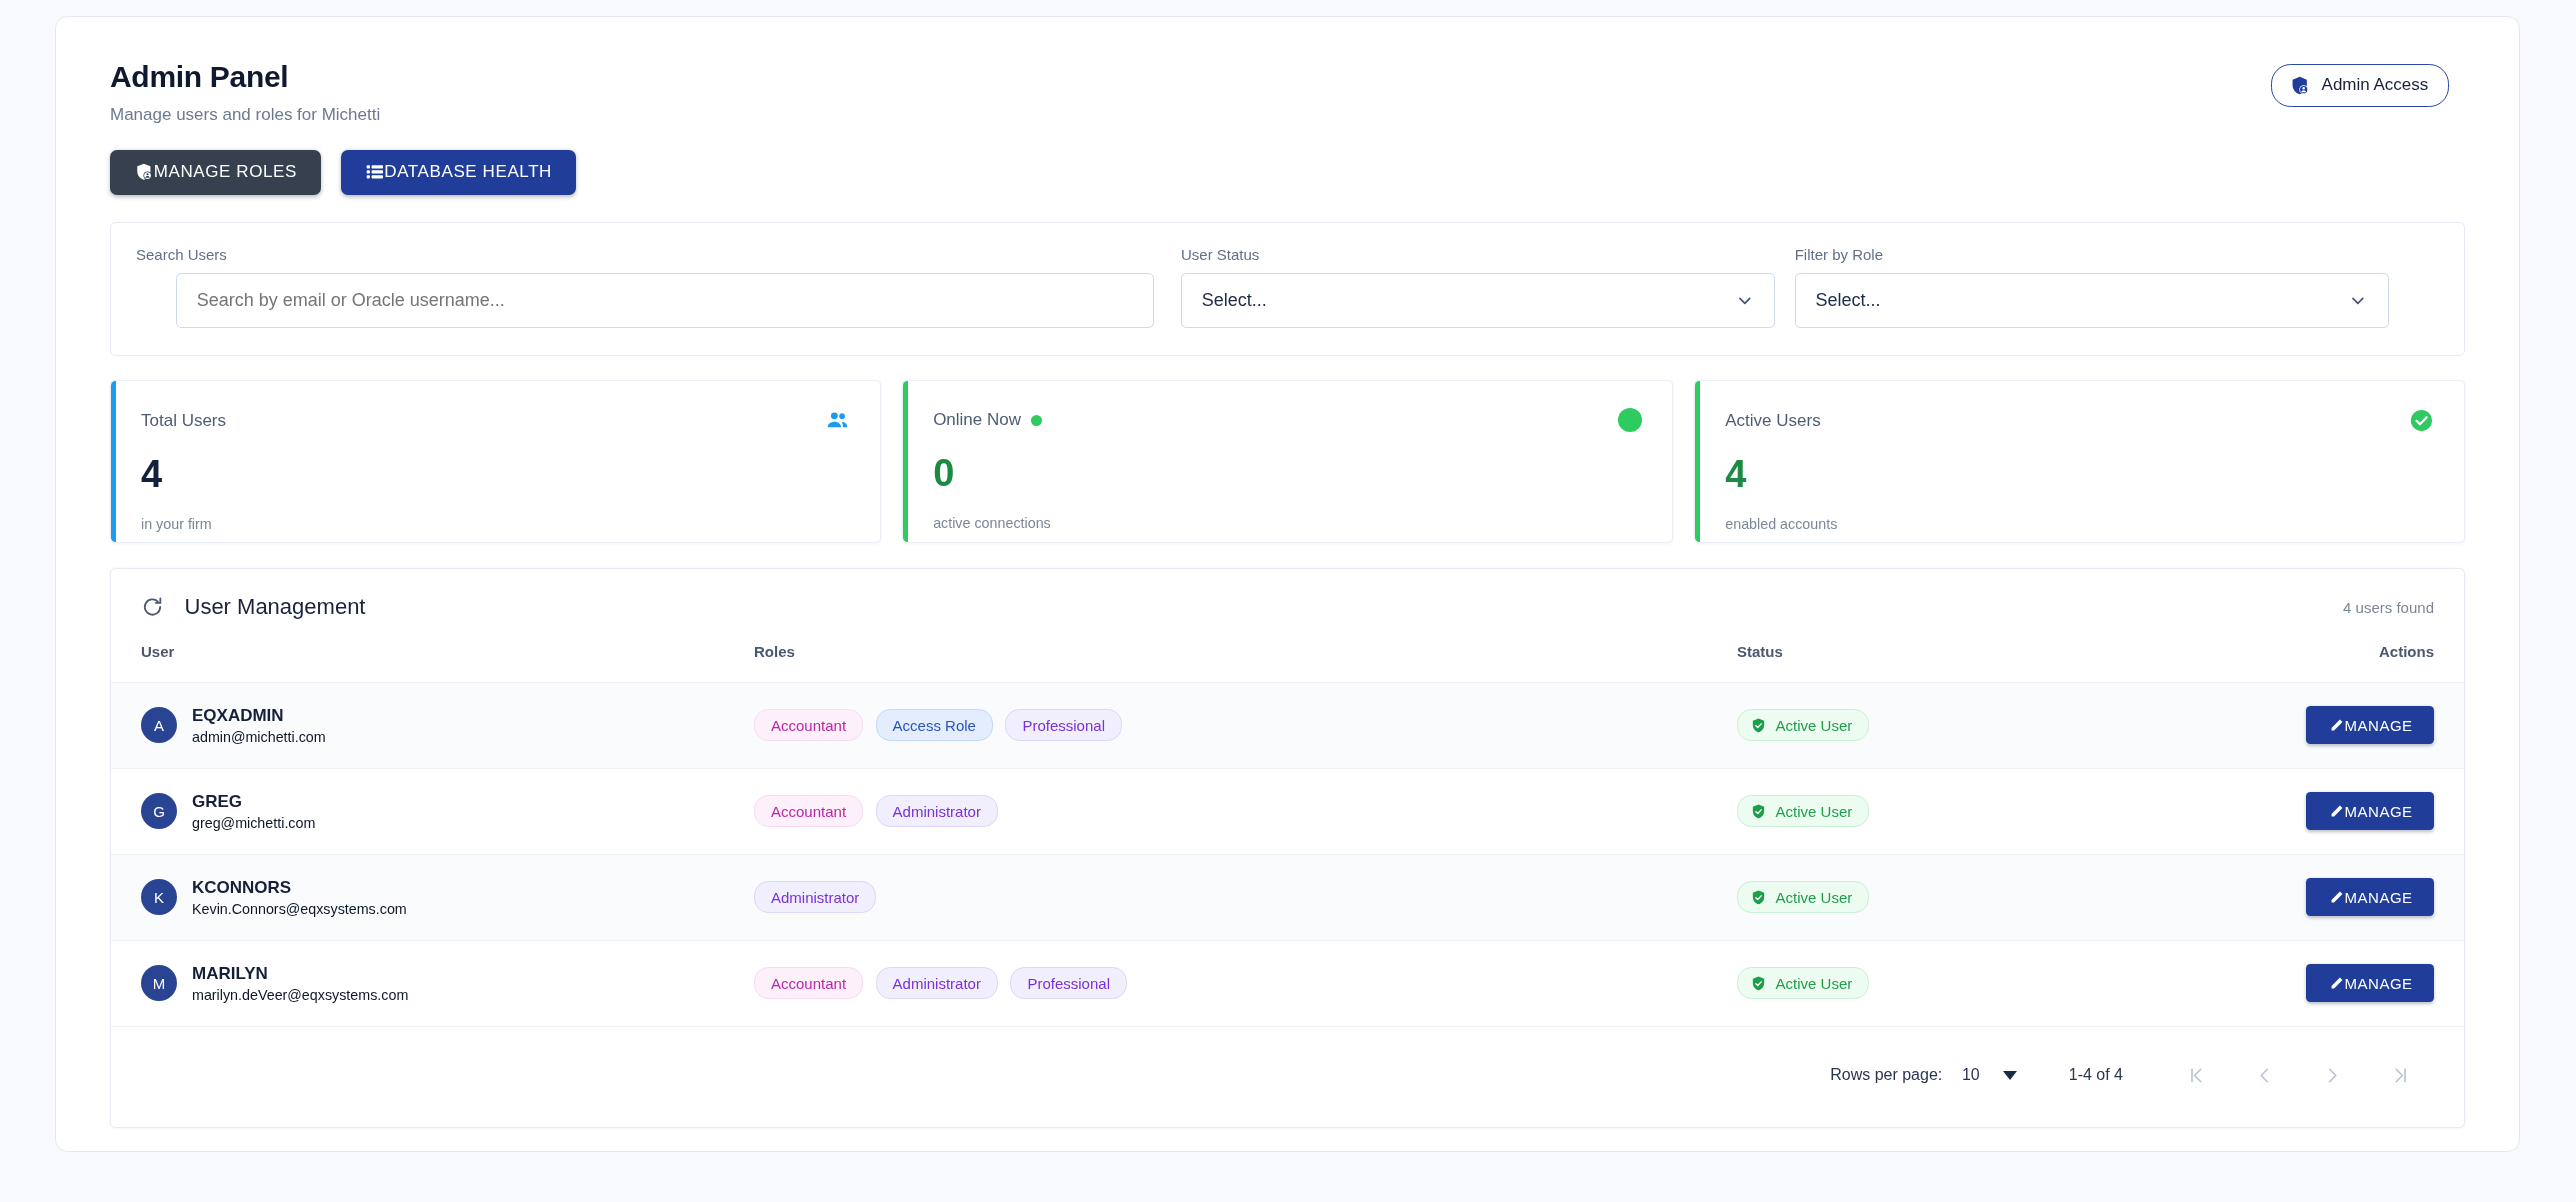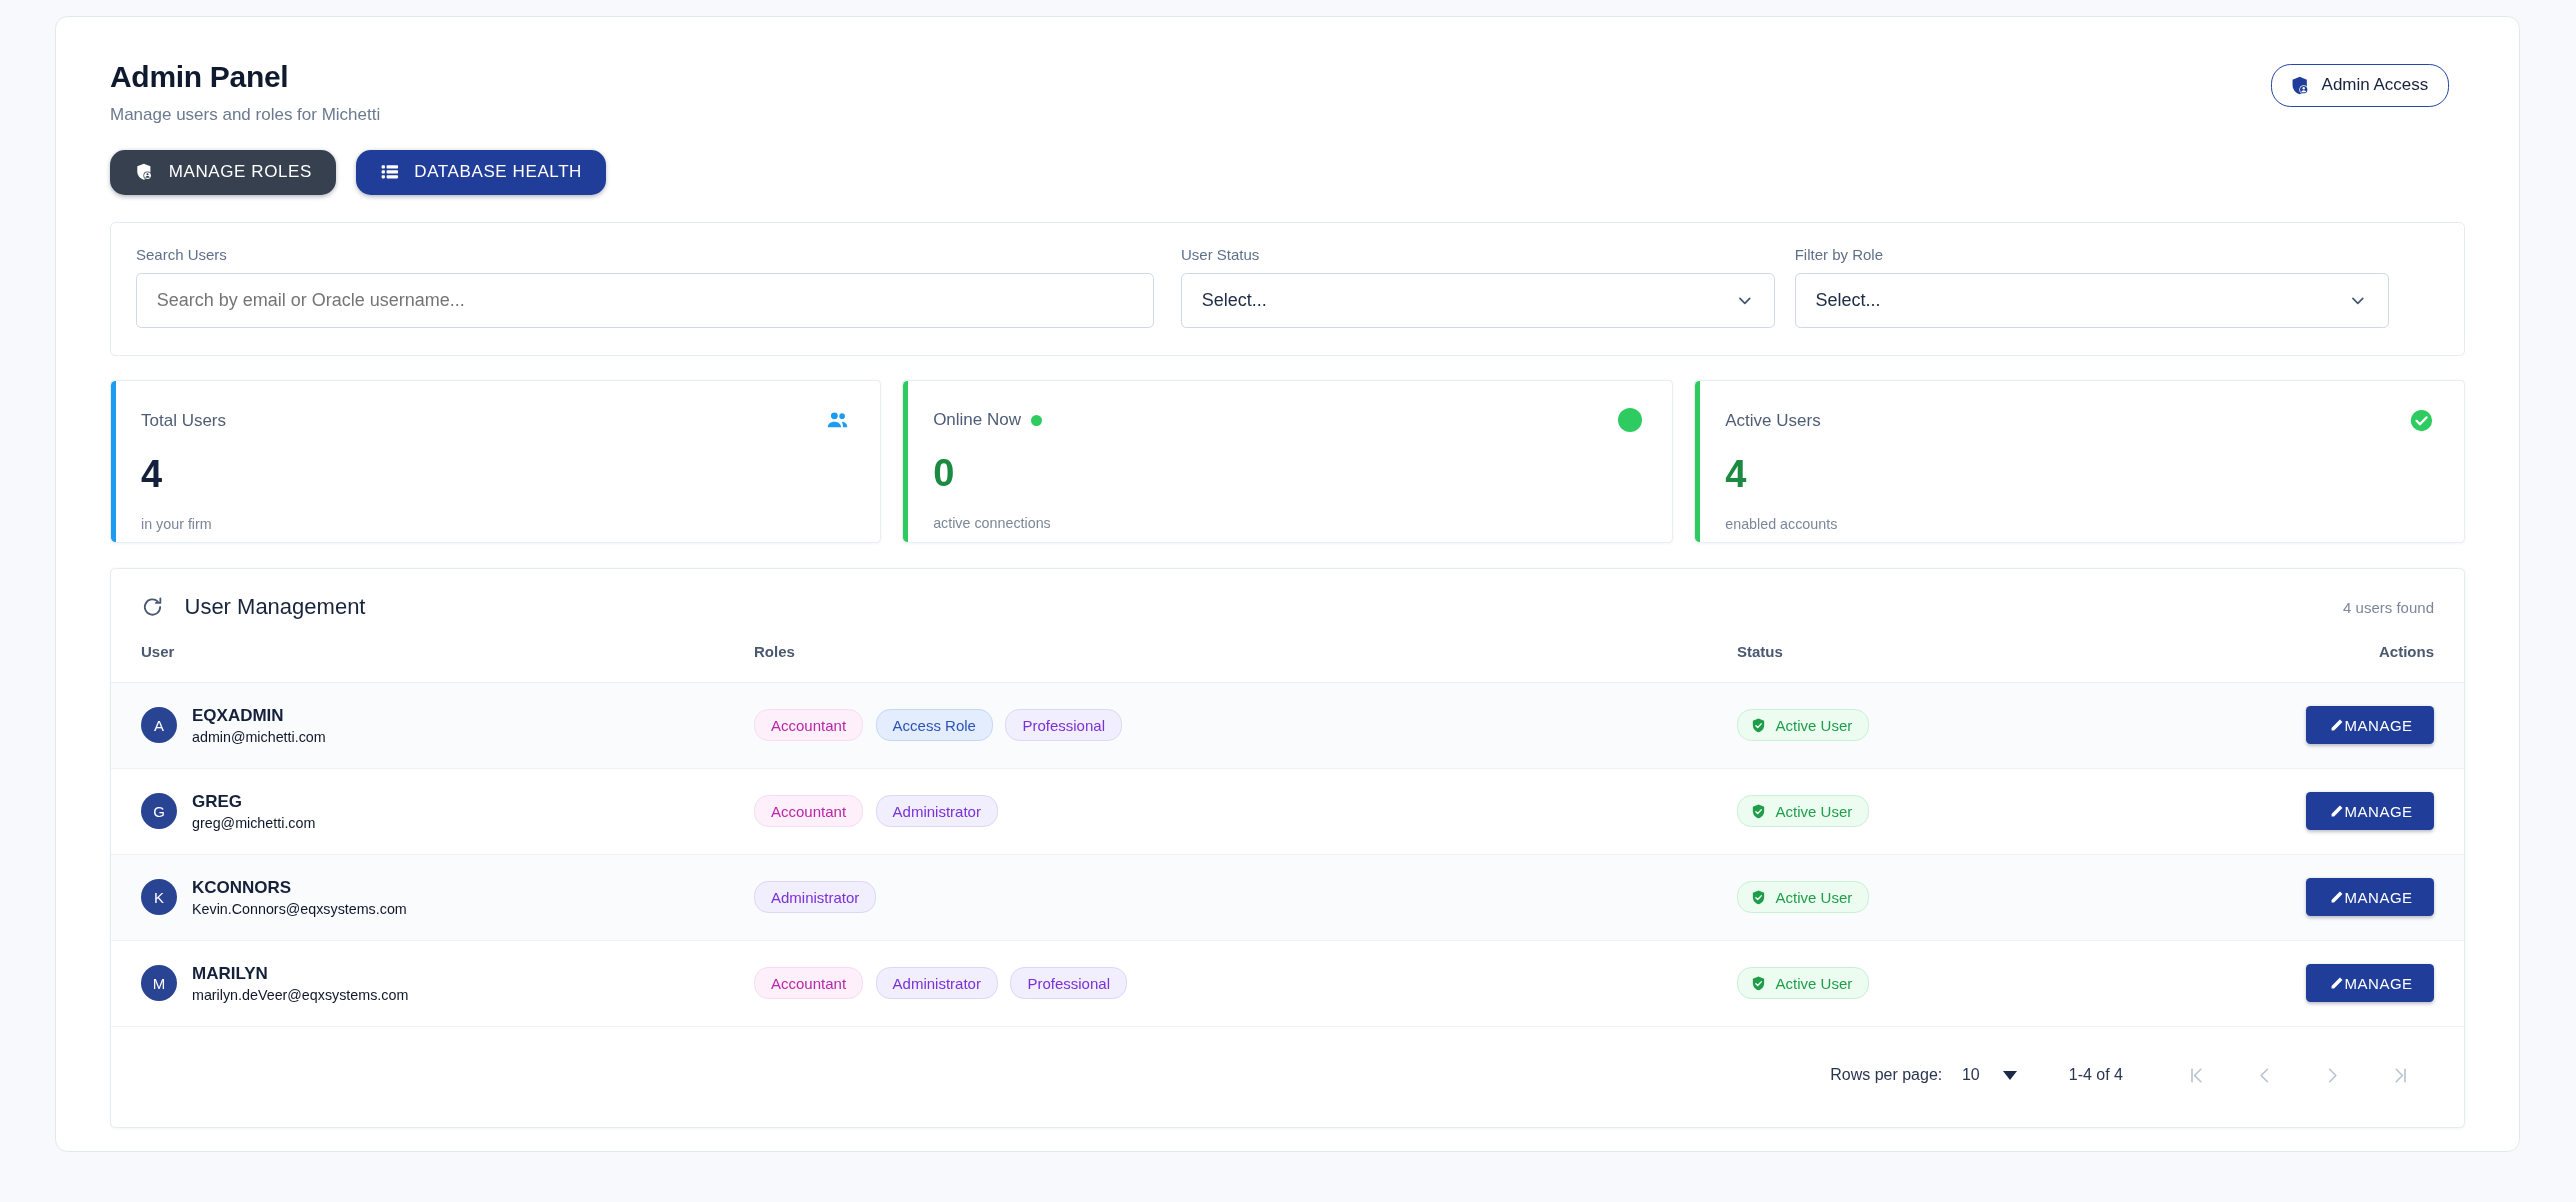--- a/index.html
+++ b/index.html
@@ -30,22 +30,22 @@
   .admin-badge {
     position: absolute; right: 70px; top: 47px;
     display: flex; align-items: center; gap: 11.6px;
     border: 1.3px solid #2746a6; border-radius: 19.7px;
     padding: 9.8px 19.7px 9.8px 17px; background: #fff;
   }
   .admin-badge span { font-size: 17px; color: #17233c; font-weight: 500; }
 
   .hdr-btns { margin-top: 25px; display: flex; gap: 19.7px; }
   .btn {
-    display: inline-flex; align-items: center; gap: 15px;
-    border: none; border-radius: 15px; cursor: pointer;
+    display: inline-flex; align-items: center; 
+    border: none; border-radius: 7px; cursor: pointer;
     padding: 12.5px 24px; font-size: 17px; letter-spacing: 0.6px;
     font-family: "Liberation Sans", sans-serif; font-weight: 500;
     color: #fff; box-shadow: 0 1.8px 4.5px rgba(20,30,55,0.30);
   }
   .btn-dark { background: #36404f; }
   .btn-navy { background: #1f3d99; }
 
   
   .filters {
     margin: 27px 54px 0 54px;
@@ -56,21 +56,21 @@
   .fld { display: flex; flex-direction: column; }
   .fld-search { width: 1018px; margin-right: 27px; }
   .fld-sel    { width: 594px; }
   .fld-sel + .fld-sel { margin-left: 19.7px; }
   .fld-label { font-size: 15px; color: #60708a; margin-bottom: 10.7px; }
   .control {
     height: 55px; border: 0.9px solid #cfd8e6; border-radius: 5.4px;
     display: flex; align-items: center; padding: 0 19.7px;
     font-size: 18px; background: #fff;
   }
-  .control.placeholder { color: #9aa6b8; }
+  .control.placeholder { color: #9aa6b8; margin-left: 40px; }
   .control.select { justify-content: space-between; color: #1d2b45; cursor: pointer; }
 
   
   .stats { margin: 24px 54px 0 54px; display: flex; gap: 21.4px; }
   .stat {
     flex: 1; position: relative; background: #fff;
     border: 0.9px solid #e9edf4; border-radius: 4.5px;
     padding: 27px 30px 27px 30px; height: 163px;
     box-shadow: 0 0.9px 2.7px rgba(30,45,80,0.05);
   }

